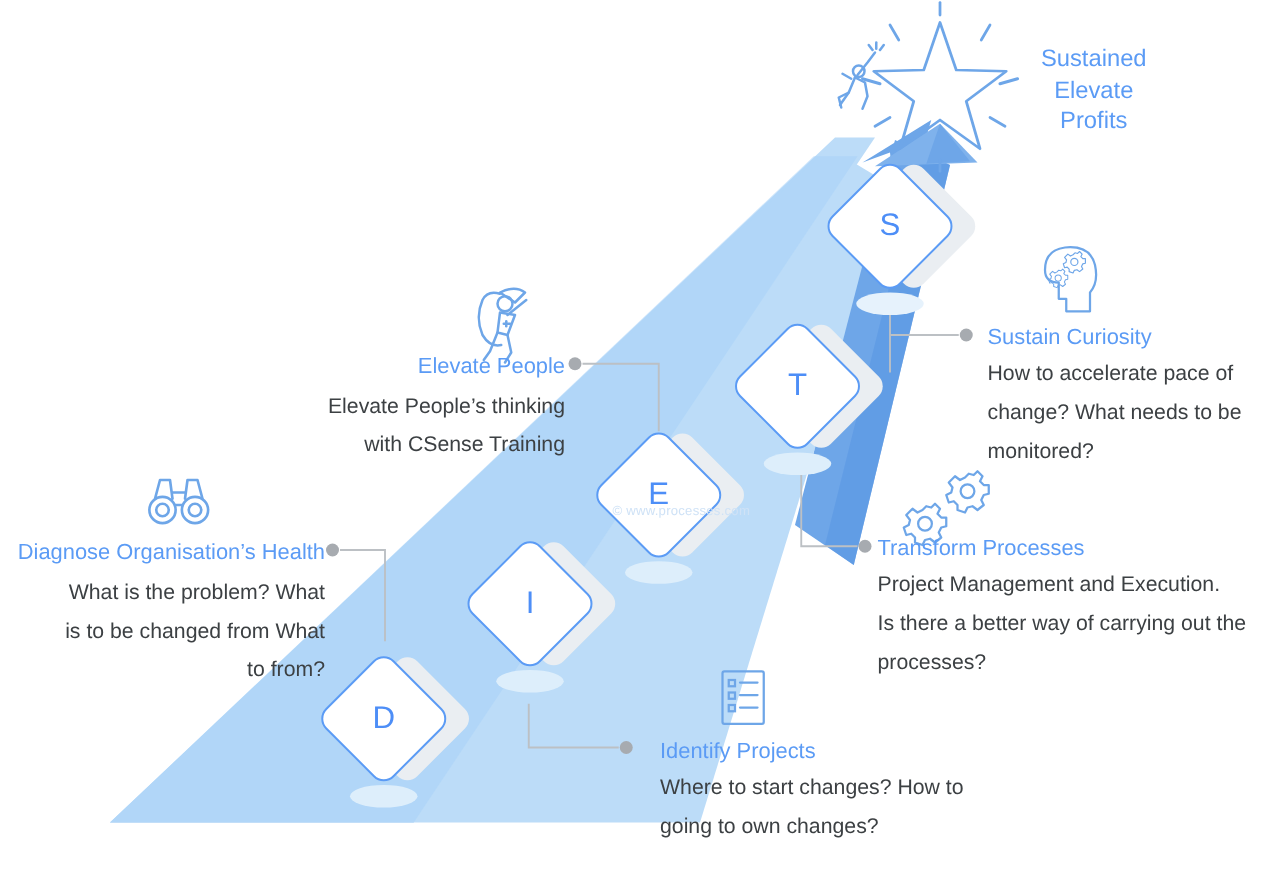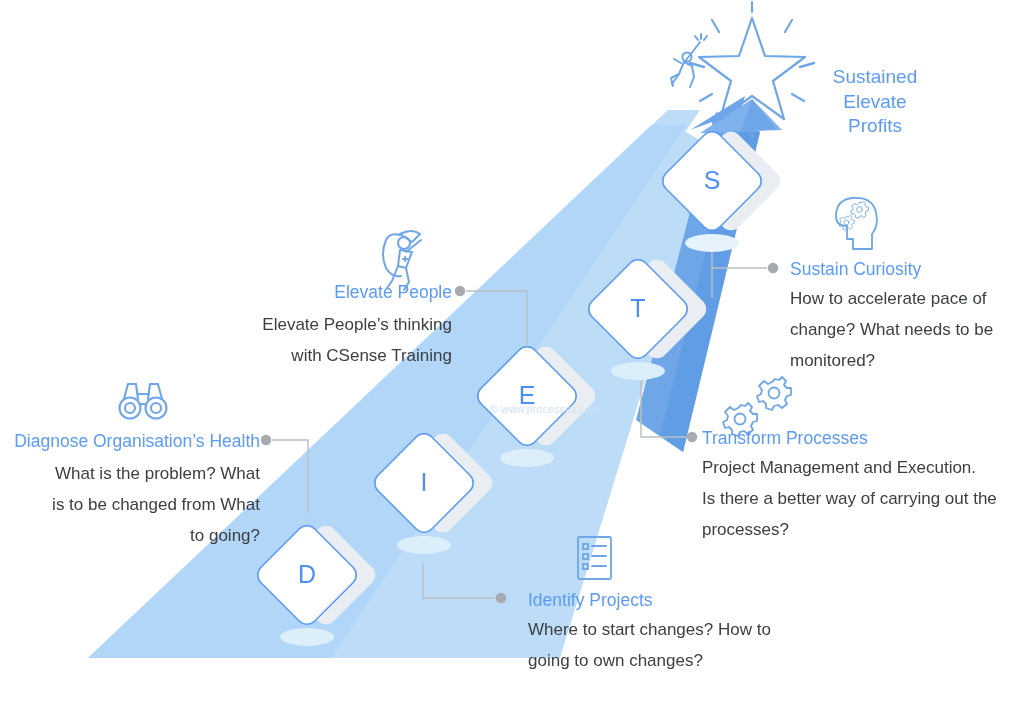--- a/index.html
+++ b/index.html
@@ -7,21 +7,21 @@
   #stage{position:relative;width:1024px;height:703px;background:#fff;}
   #art{position:absolute;left:0;top:0;width:1024px;height:703px;}
 
   .txtblock{position:absolute;}
   .heading{color:#5b9bf5;font-size:17.5px;line-height:22px;white-space:nowrap;}
   .body-line{color:#3c4043;font-size:17px;line-height:31px;white-space:nowrap;}
   .ta-right{text-align:right;}
   .ta-left{text-align:left;}
 
   .goal{position:absolute;left:800px;top:36px;width:150px;color:#5b9bf5;
-        font-size:19px;line-height:24.5px;text-align:center;margin-top:29px;}
+        font-size:19px;line-height:24.5px;text-align:center;}
   .diamond-letter{position:absolute;color:#4d8ef7;font-size:25px;line-height:25px;
         text-align:center;}
   .watermark{position:absolute;left:470px;top:403px;width:150px;text-align:center;
         color:#cfe2f6;font-size:10.5px;letter-spacing:.2px;}
 </style>
 </head>
 <body>
 
 <div id="stage">
 
@@ -180,21 +180,21 @@
     <div>Sustained</div>
     <div>Elevate</div>
     <div>Profits</div>
   </div>
 
   <div class="txtblock ta-right" style="left:0px;top:430px;width:260px;">
     <div class="heading">Diagnose Organisation’s Health</div>
     <div style="height:6px"></div>
     <div class="body-line">What is the problem? What</div>
     <div class="body-line">is to be changed from What</div>
-    <div class="body-line">to going?</div>
+    <div class="body-line">to from?</div>
   </div>
 
   <div class="txtblock ta-right" style="left:190px;top:281px;width:262px;">
     <div class="heading">Elevate People</div>
     <div style="height:6px"></div>
     <div class="body-line">Elevate  People’s thinking</div>
     <div class="body-line">with CSense Training</div>
   </div>
 
   <div class="txtblock ta-left" style="left:528px;top:589px;width:330px;">

